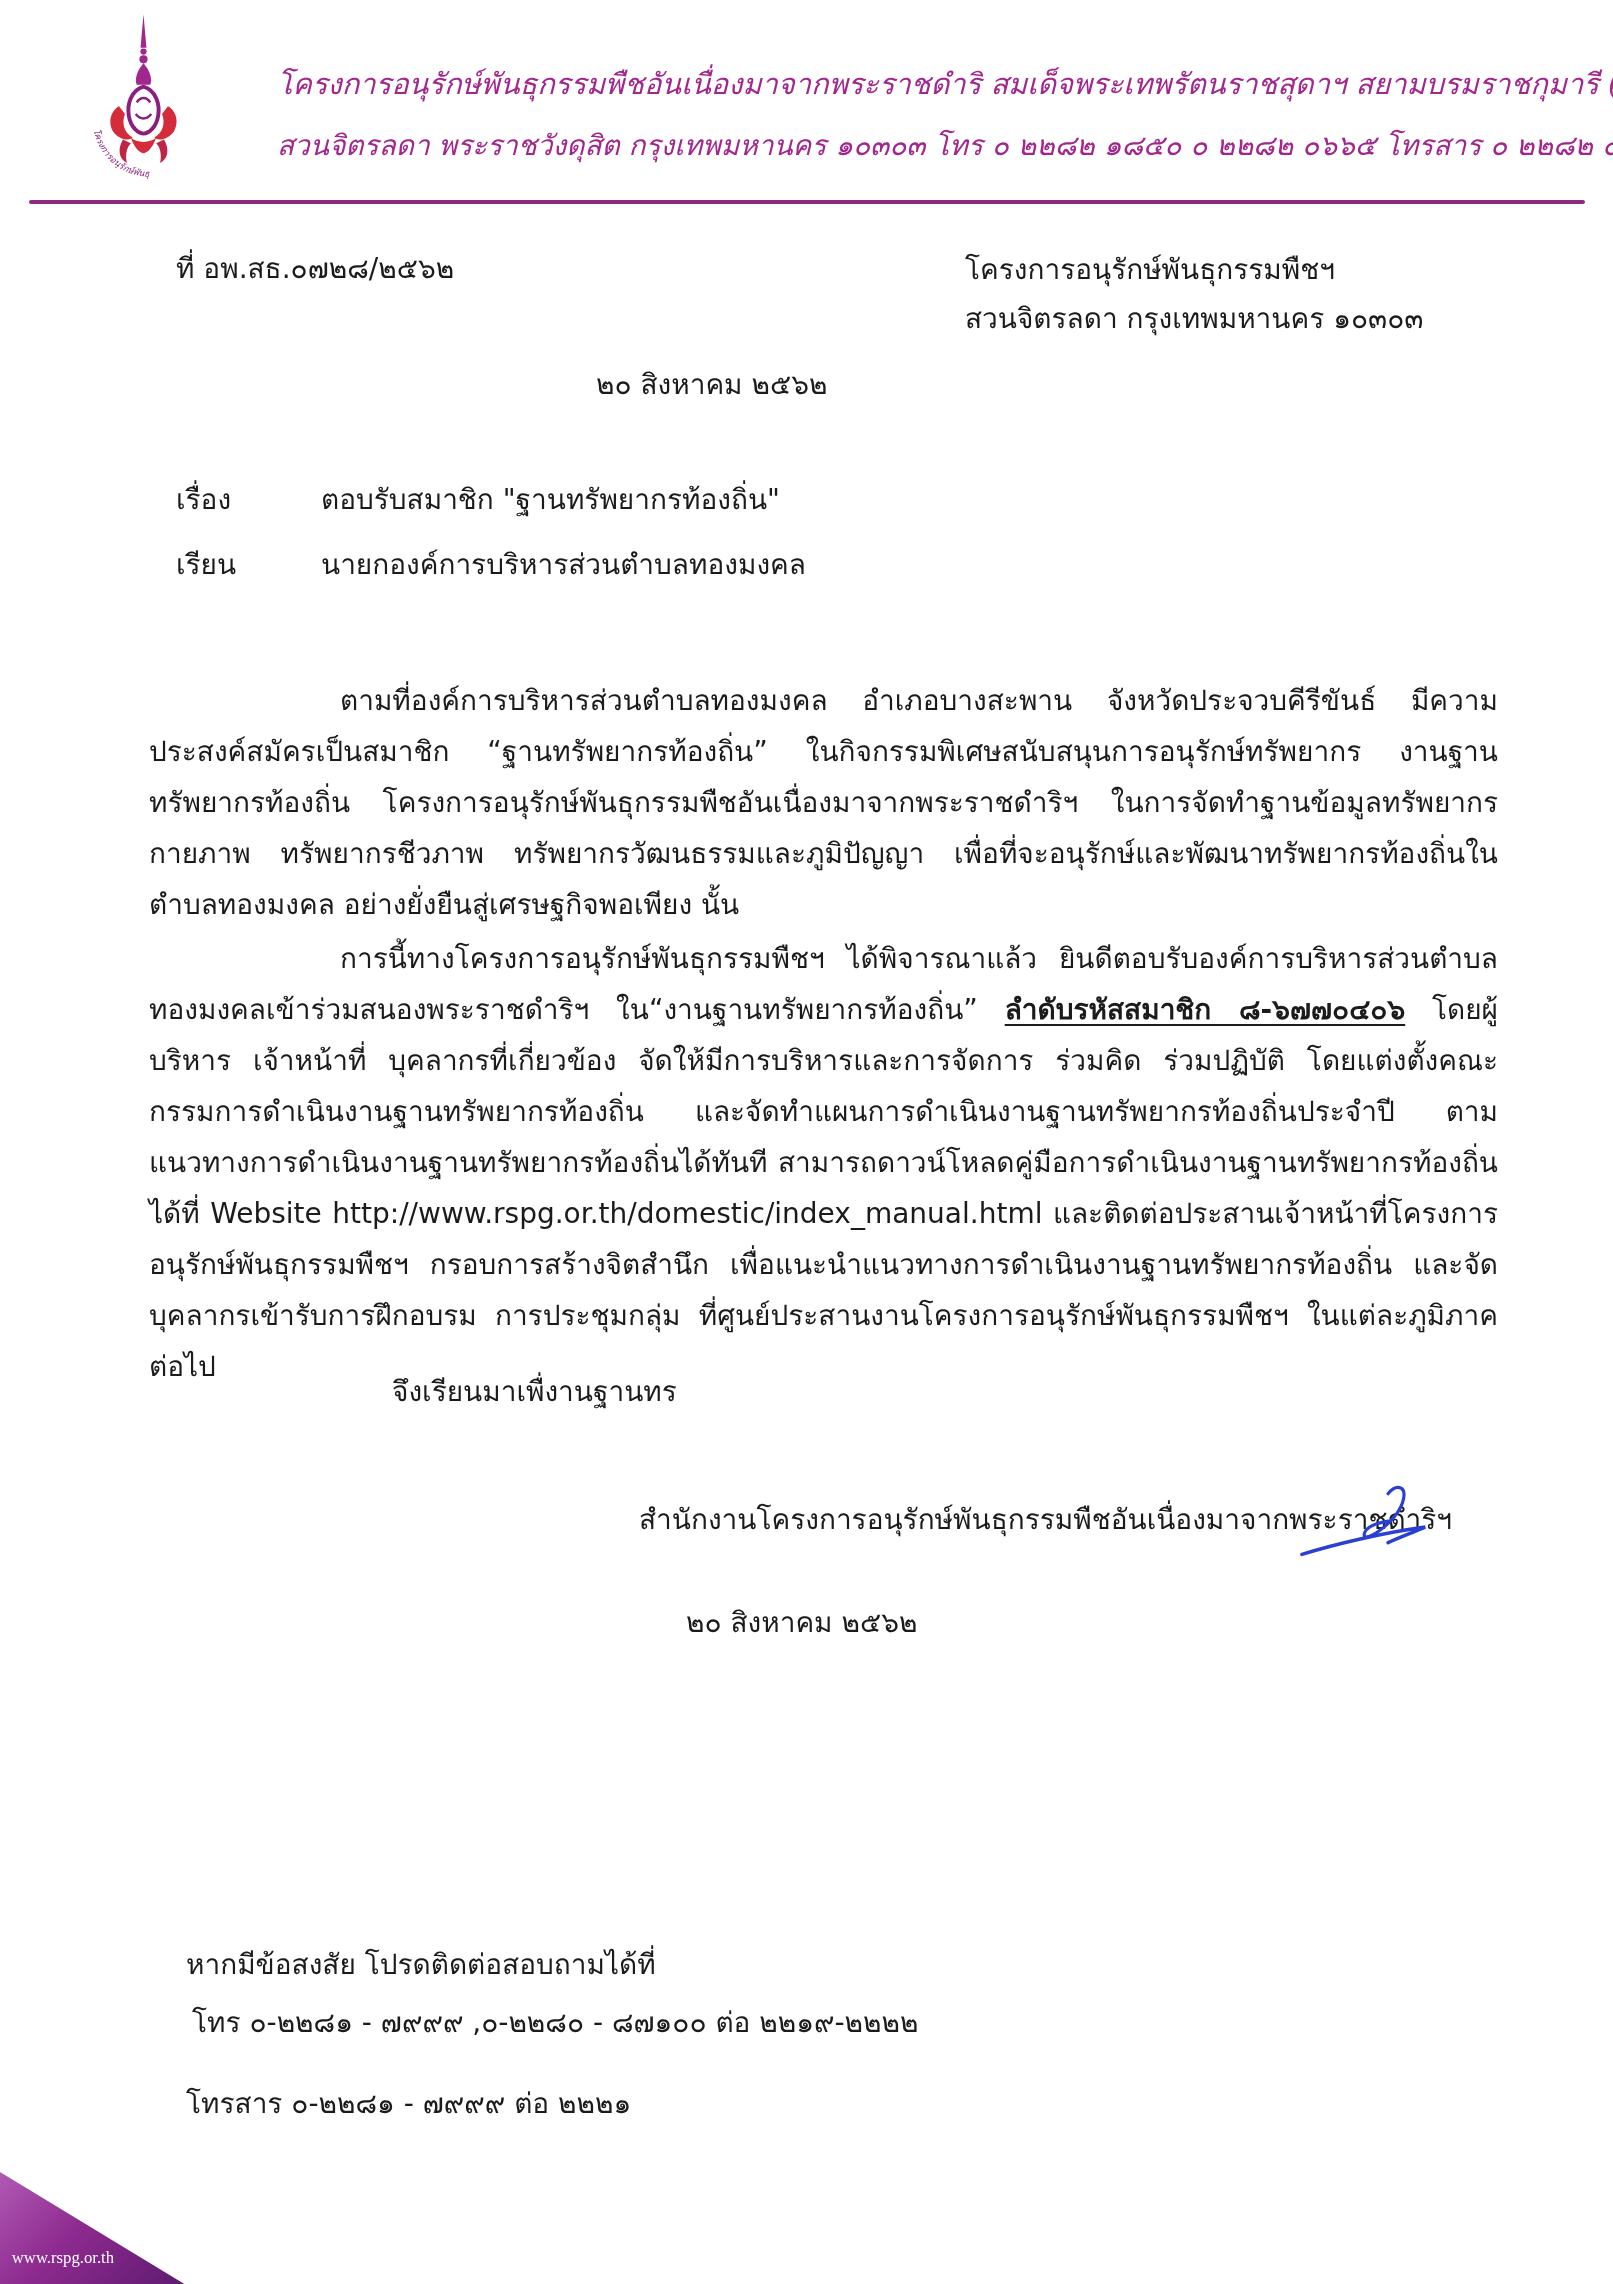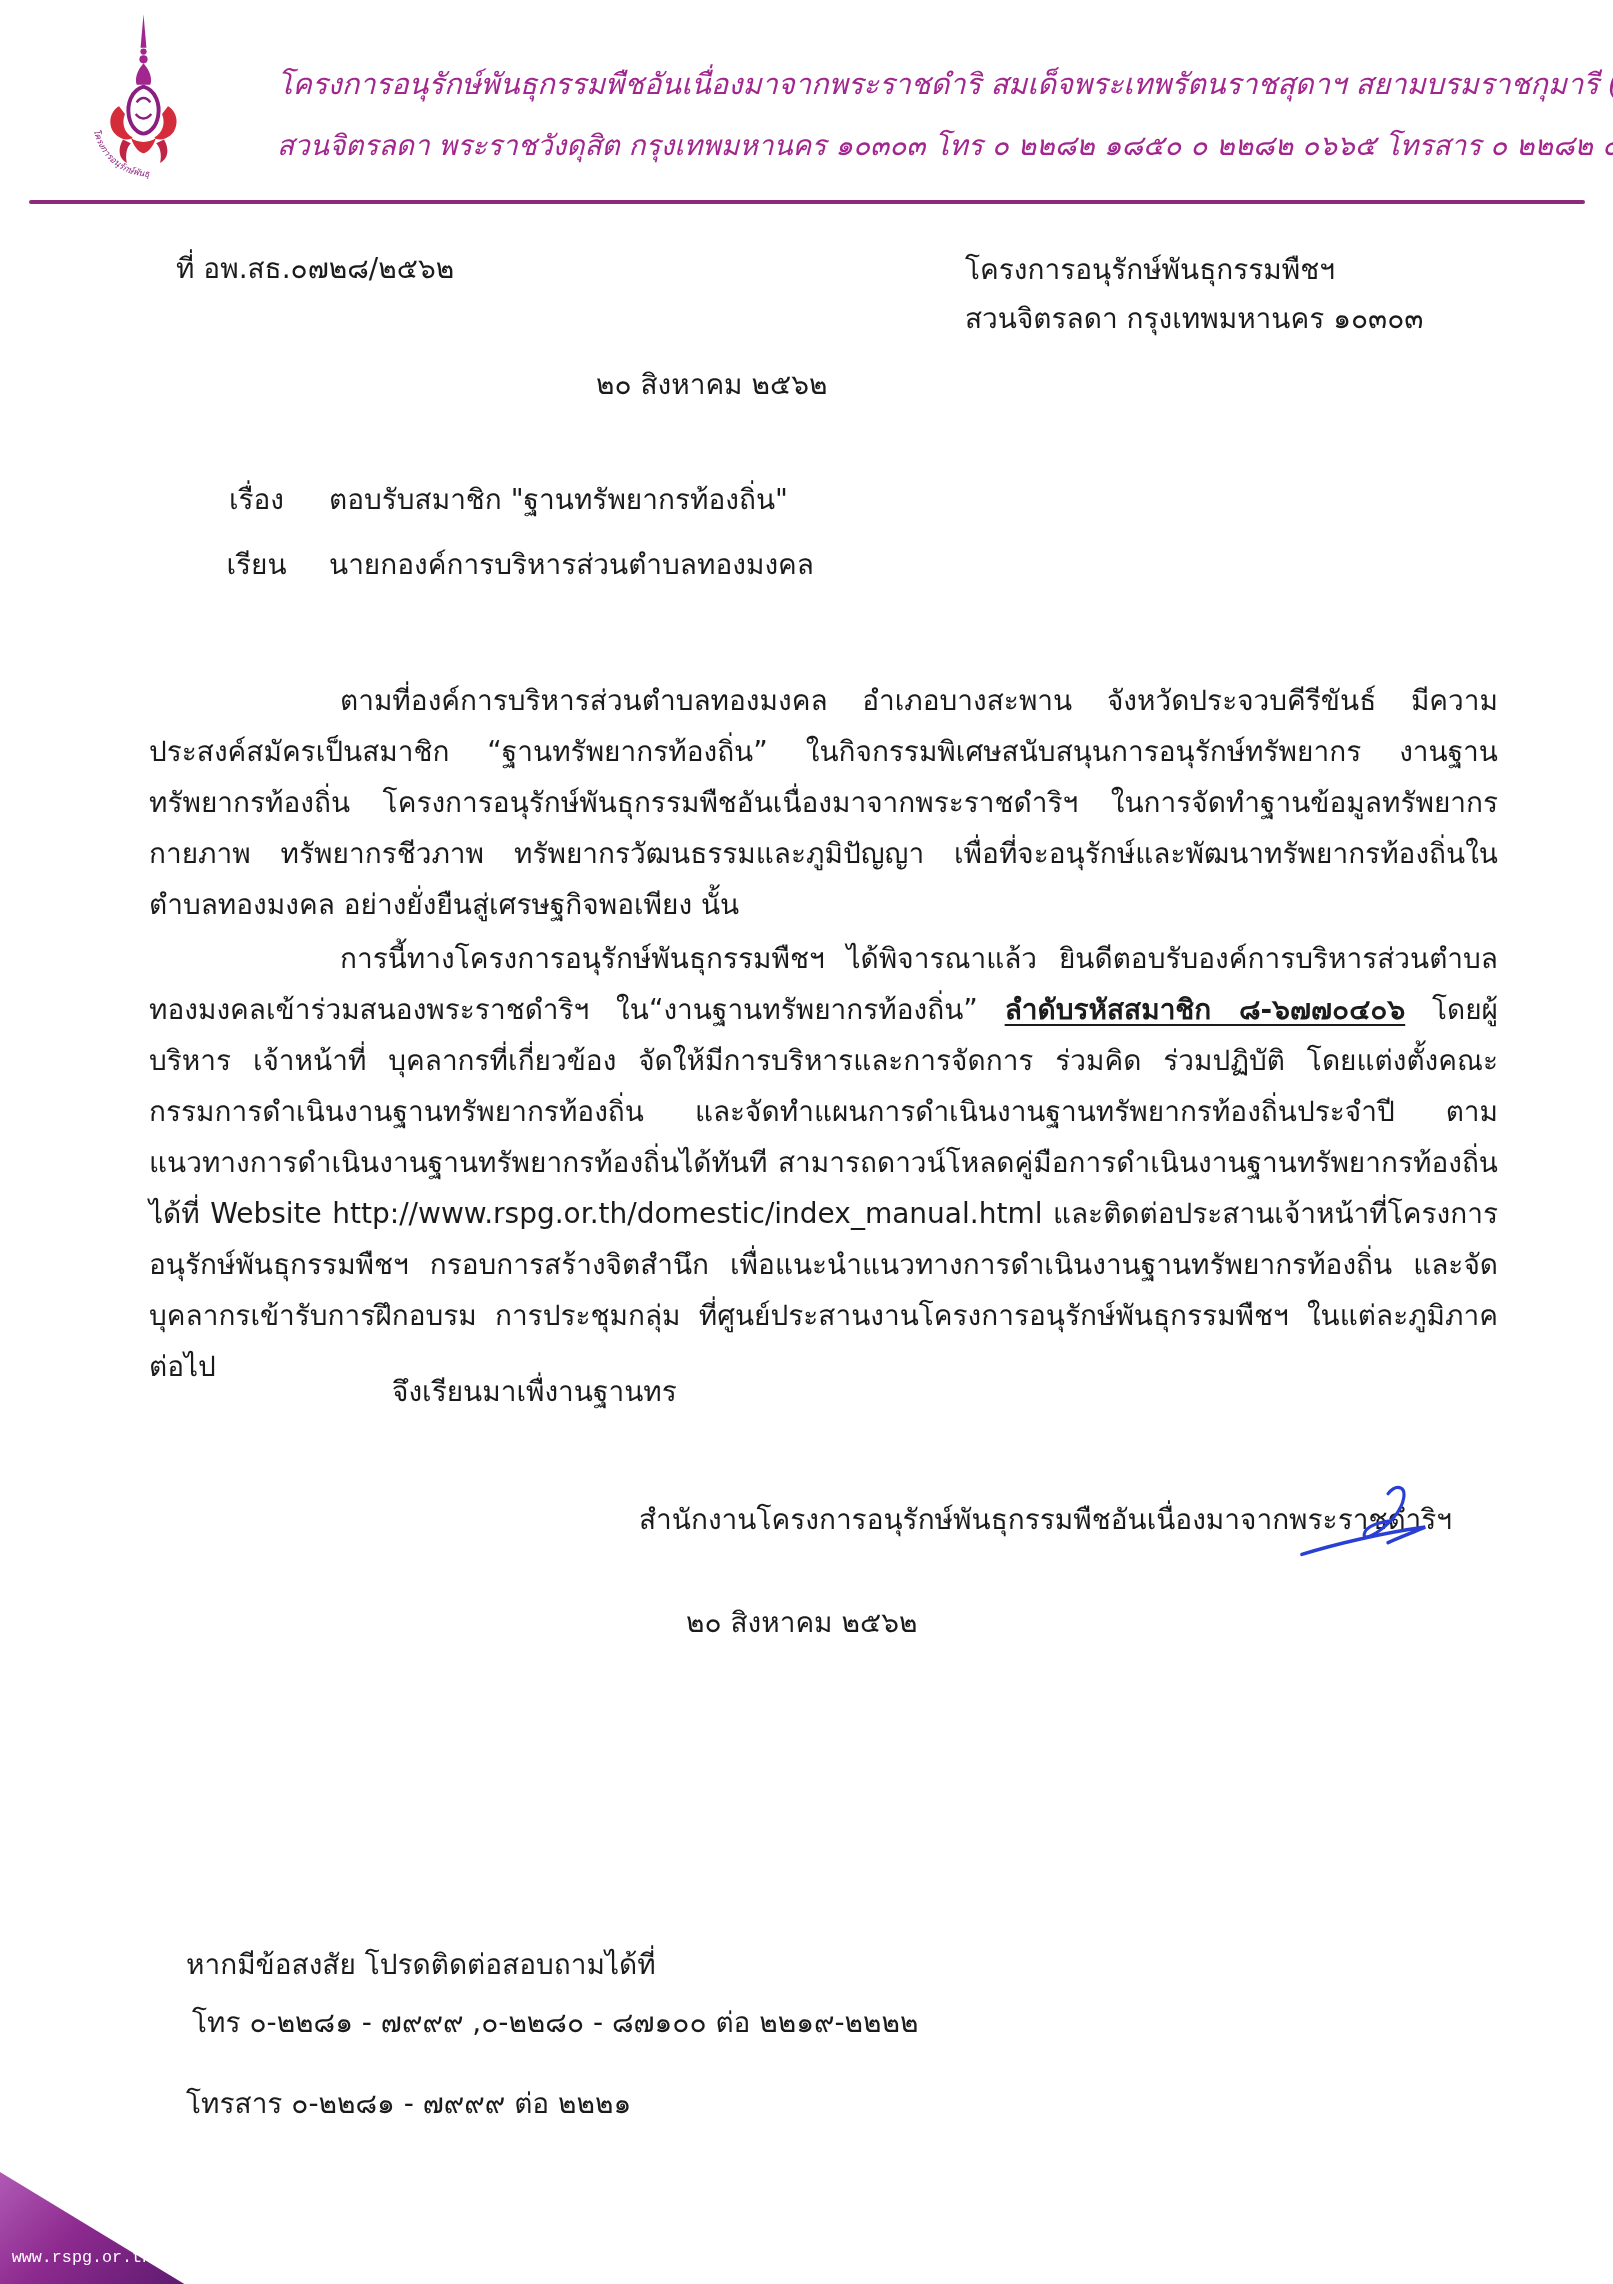--- a/index.html
+++ b/index.html
@@ -25,21 +25,21 @@
   .lh-line2{left:277px;top:123px;font-size:28px;}
   .head-rule{
     left:29px;top:200px;width:1556px;height:3.9px;
     background:#8d2a7e;border-radius:2px;
   }
   
   .body-text{font-size:28px;line-height:1.25;}
   .doc-number{left:176px;top:251px;}
   .sender-block{left:965px;top:245px;line-height:49px;}
   .date-line{left:596px;top:367px;}
-  .meta-row{left:184px;white-space:nowrap;text-align:center;}
+  .meta-row{left:176px;white-space:nowrap;}
   .meta-label{display:inline-block;width:145px;}
   .row-subject{top:482px;}
   .row-to{top:547px;}
   .row-ref{top:602px;}
   
   .para{
     left:137px;width:1349px;
     font-size:28px;line-height:51px;
     text-align:justify;
     margin:12px;
@@ -58,21 +58,21 @@
   .foot-fax{left:186px;top:2062px;margin-top:24px;}
   
   .corner-wedge{
     left:0;top:2172px;width:186px;height:113px;
     background:linear-gradient(135deg,#b05ab4 0%,#8d2a8f 45%,#5e1b70 100%);
     clip-path:polygon(0 0,100% 100%,0 100%);
   }
   .site-url{
     left:11.8px;top:2248px;
     color:#ffffff;font-size:16.7px;
-    font-family:Liberation Mono, monospace;
+    font-family:Liberation Serif, serif;
     text-align:right;
   }
 </style>
 </head>
 <body>
 
 <div class="page">
 
   <svg class="abs" style="left:80px;top:11.8px;" width="127" height="167" viewBox="0 0 130 170" aria-hidden="true">
 

